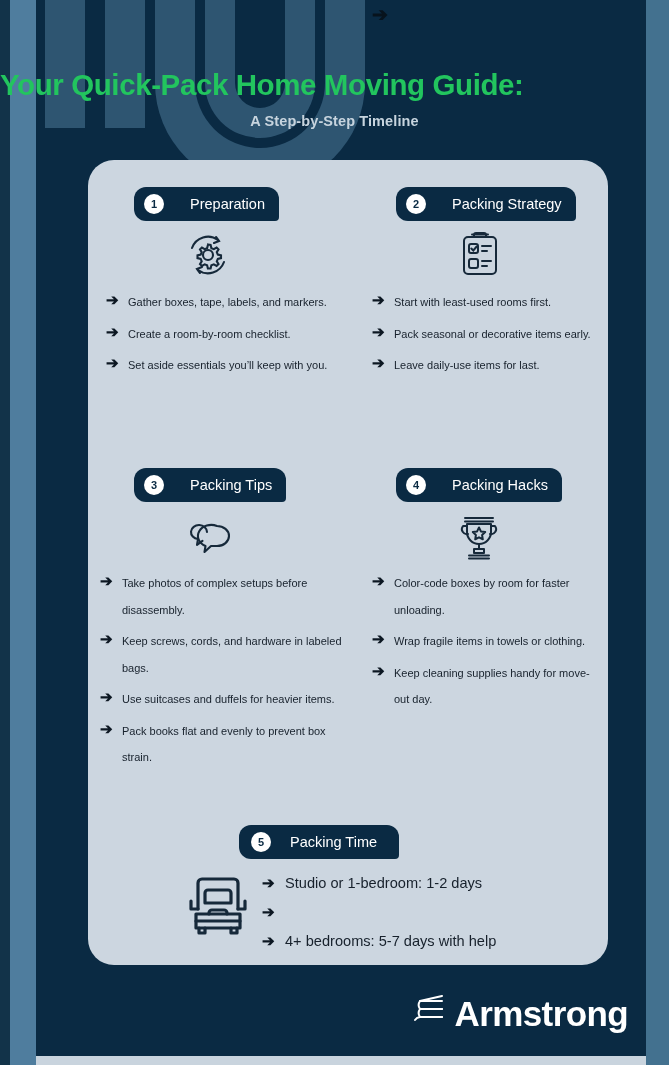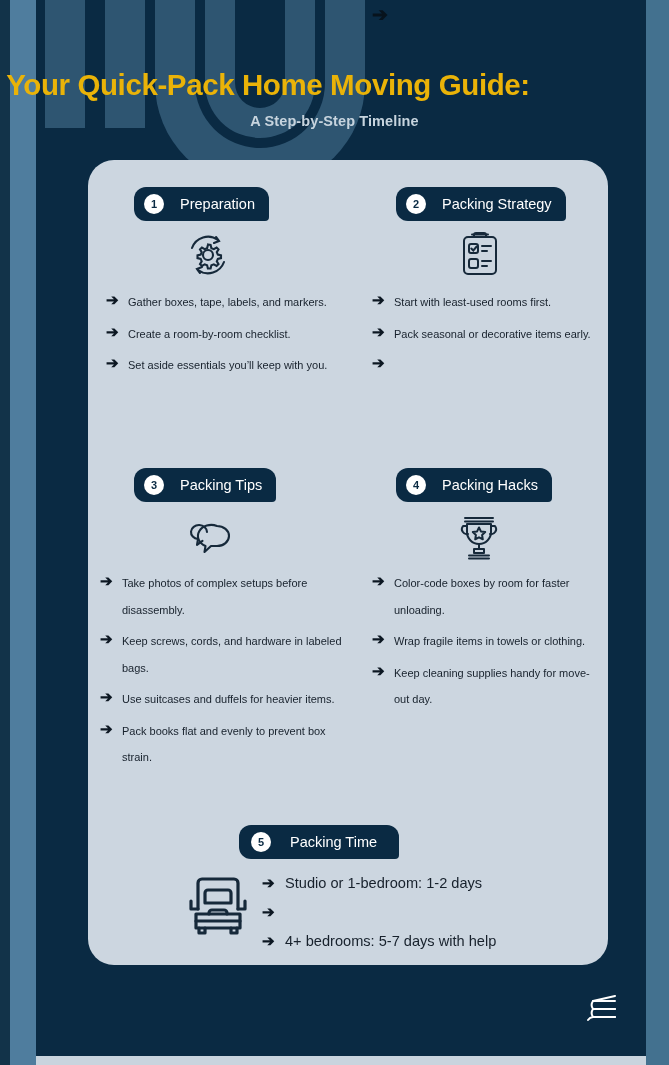--- a/index.html
+++ b/index.html
@@ -33,22 +33,22 @@
     border:30px solid #2e5571;border-top:none;
     border-radius:0 0 58px 58px;
     box-sizing:border-box;
   }
 
   .top-arrow{position:absolute;left:372px;top:5px;color:#07131d;font-size:19px;line-height:19px;font-weight:bold;}
 
   
   .header{position:absolute;left:0;top:0;width:669px;height:160px;}
   .title{
-    position:absolute;left:0;top:68px;width:536px;text-align:center;
-    color:#eab308;font-size:29.5px;font-weight:bold;letter-spacing:-0.4px;
+    position:absolute;left:0;top:68px;width:536px;text-align:left;
+    color:#22c55e;font-size:29.5px;font-weight:bold;letter-spacing:-0.4px;
     white-space:nowrap;
   }
   .subtitle{
     position:absolute;left:0;top:113px;width:669px;text-align:center;
     color:#c7d4de;font-size:14.5px;font-weight:bold;letter-spacing:0.1px;
   }
 
   
   .card{
     position:absolute;left:88px;top:160px;width:520px;height:805px;
@@ -59,21 +59,21 @@
   .badge{
     position:absolute;height:34px;background:#0a2a43;
     border-radius:12px 12px 4px 12px;
     display:flex;align-items:center;padding:0 14px 0 10px;box-sizing:border-box;
   }
   .badge .num{
     width:20px;height:20px;border-radius:50%;background:#ffffff;color:#0a2a43;
     font-size:11px;font-weight:bold;display:flex;align-items:center;justify-content:center;
     flex:0 0 auto;
   }
-  .badge .blabel{color:#ffffff;font-size:14.5px;font-weight:normal;margin-left:16px;white-space:nowrap;}
+  .badge .blabel{color:#ffffff;font-size:14.5px;font-weight:normal;margin-left:26px;white-space:nowrap;}
 
   
   .icon-wrap{position:absolute;}
   .icon-wrap svg{display:block;}
 
   
   .blist{position:absolute;}
   .bitem{display:flex;align-items:flex-start;margin-bottom:5px;}
   .bitem .arw{
     color:#0c1722;font-size:15px;line-height:21px;font-weight:bold;
@@ -174,20 +174,21 @@
     <div class="bitem">
       <span class="arw">➔</span>
       <span class="btxt">Start with least-used rooms first.</span>
     </div>
     <div class="bitem">
       <span class="arw">➔</span>
       <span class="btxt">Pack seasonal or decorative items early.</span>
     </div>
     <div class="bitem">
       <span class="arw">➔</span>
+      <span class="btxt">Leave daily-use items for last.</span>
     </div>
   </div>
 
   <div class="badge" style="left:134px;top:468px;">
     <div class="num">3</div>
     <div class="blabel">Packing Tips</div>
   </div>
   <div class="icon-wrap" style="left:186px;top:518px;">
     <svg width="48" height="38" viewBox="0 0 48 38" fill="none" stroke="#16293a" stroke-width="2.1" stroke-linecap="round" stroke-linejoin="round">
       <path d="M21 14 a8 7 0 1 0 -9 7 l-1 6 5.5-4.2"></path>
@@ -277,15 +278,16 @@
 
   <div class="footer-logo">
     <span class="lmark">
       <svg width="38" height="32" viewBox="0 0 38 32" fill="none" stroke="#ffffff" stroke-width="2" stroke-linecap="round" stroke-linejoin="round">
         <path d="M34 6 H12 a7 7 0 0 0 0 8 h22"></path>
         <path d="M34 14 H12 a7 7 0 0 0 0 8 h22"></path>
         <path d="M34 22 H12 a7 7 0 0 0 -5 3"></path>
         <path d="M12 6 L34 1"></path>
       </svg>
     </span>
+    <span class="lname">Armstrong</span>
   </div>
 
 </div>
 
 </body></html>

